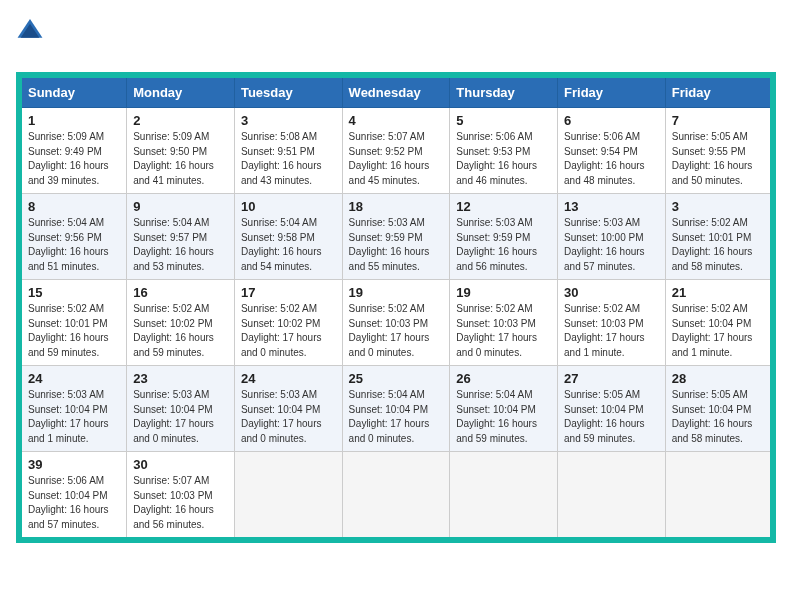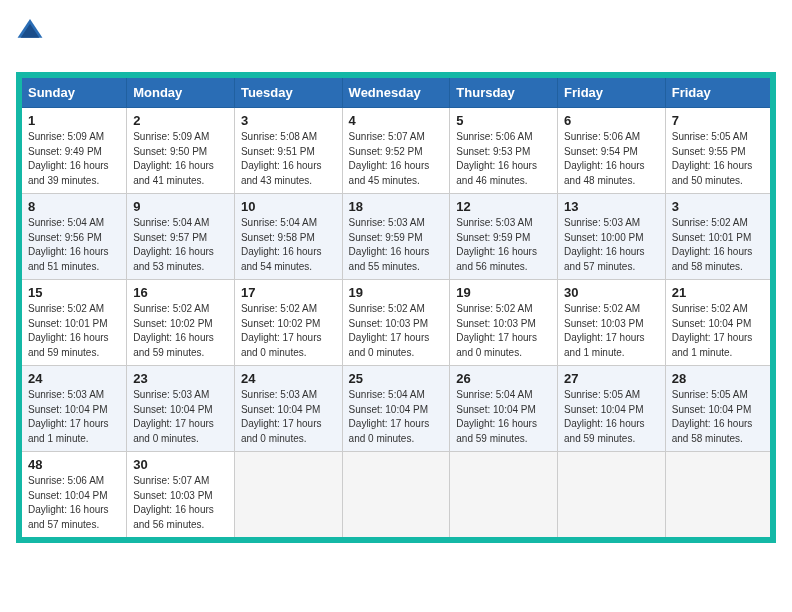--- a/index.html
+++ b/index.html
@@ -349,21 +349,21 @@
           <span class="day-num">28</span>
           <div class="day-info">
             Sunrise: 5:05 AM<br>
             Sunset: 10:04 PM<br>
             Daylight: 16 hours and 58 minutes.
           </div>
         </td>
       </tr>
       <tr>
         <td>
-          <span class="day-num">48</span>
+          <span class="day-num">39</span>
           <div class="day-info">
             Sunrise: 5:06 AM<br>
             Sunset: 10:04 PM<br>
             Daylight: 16 hours and 57 minutes.
           </div>
         </td>
         <td>
           <span class="day-num">30</span>
           <div class="day-info">
             Sunrise: 5:07 AM<br>

